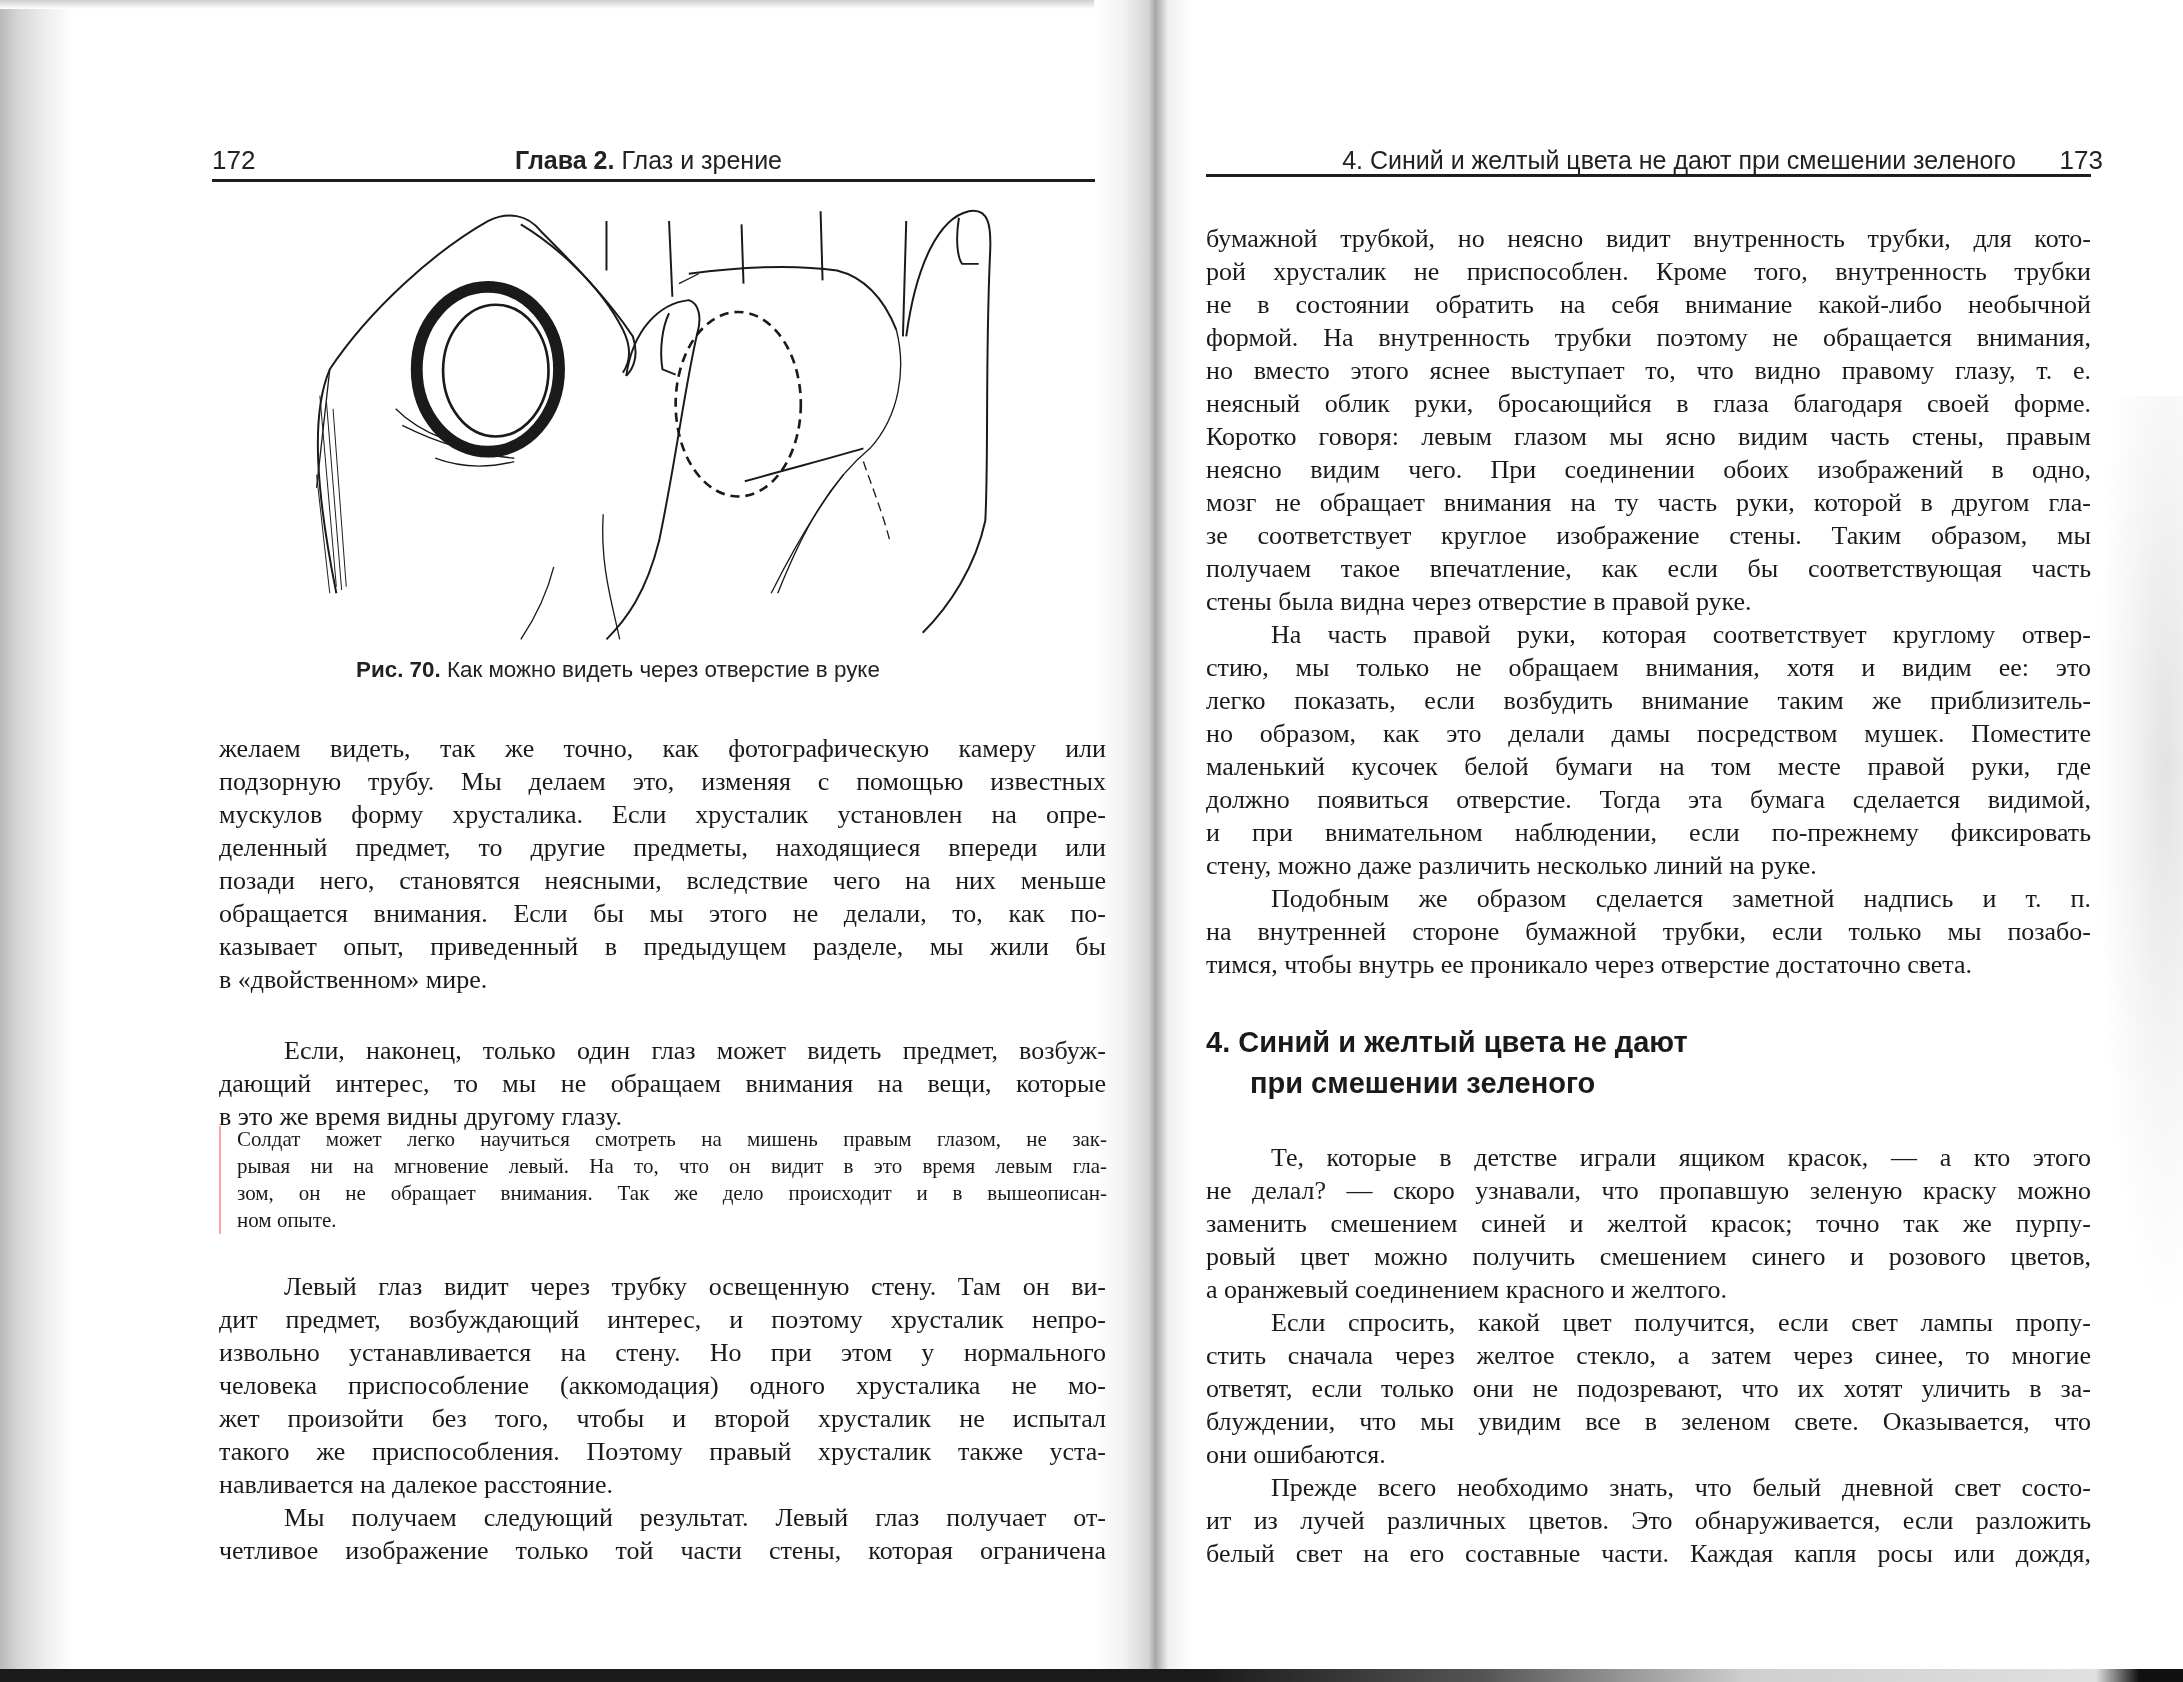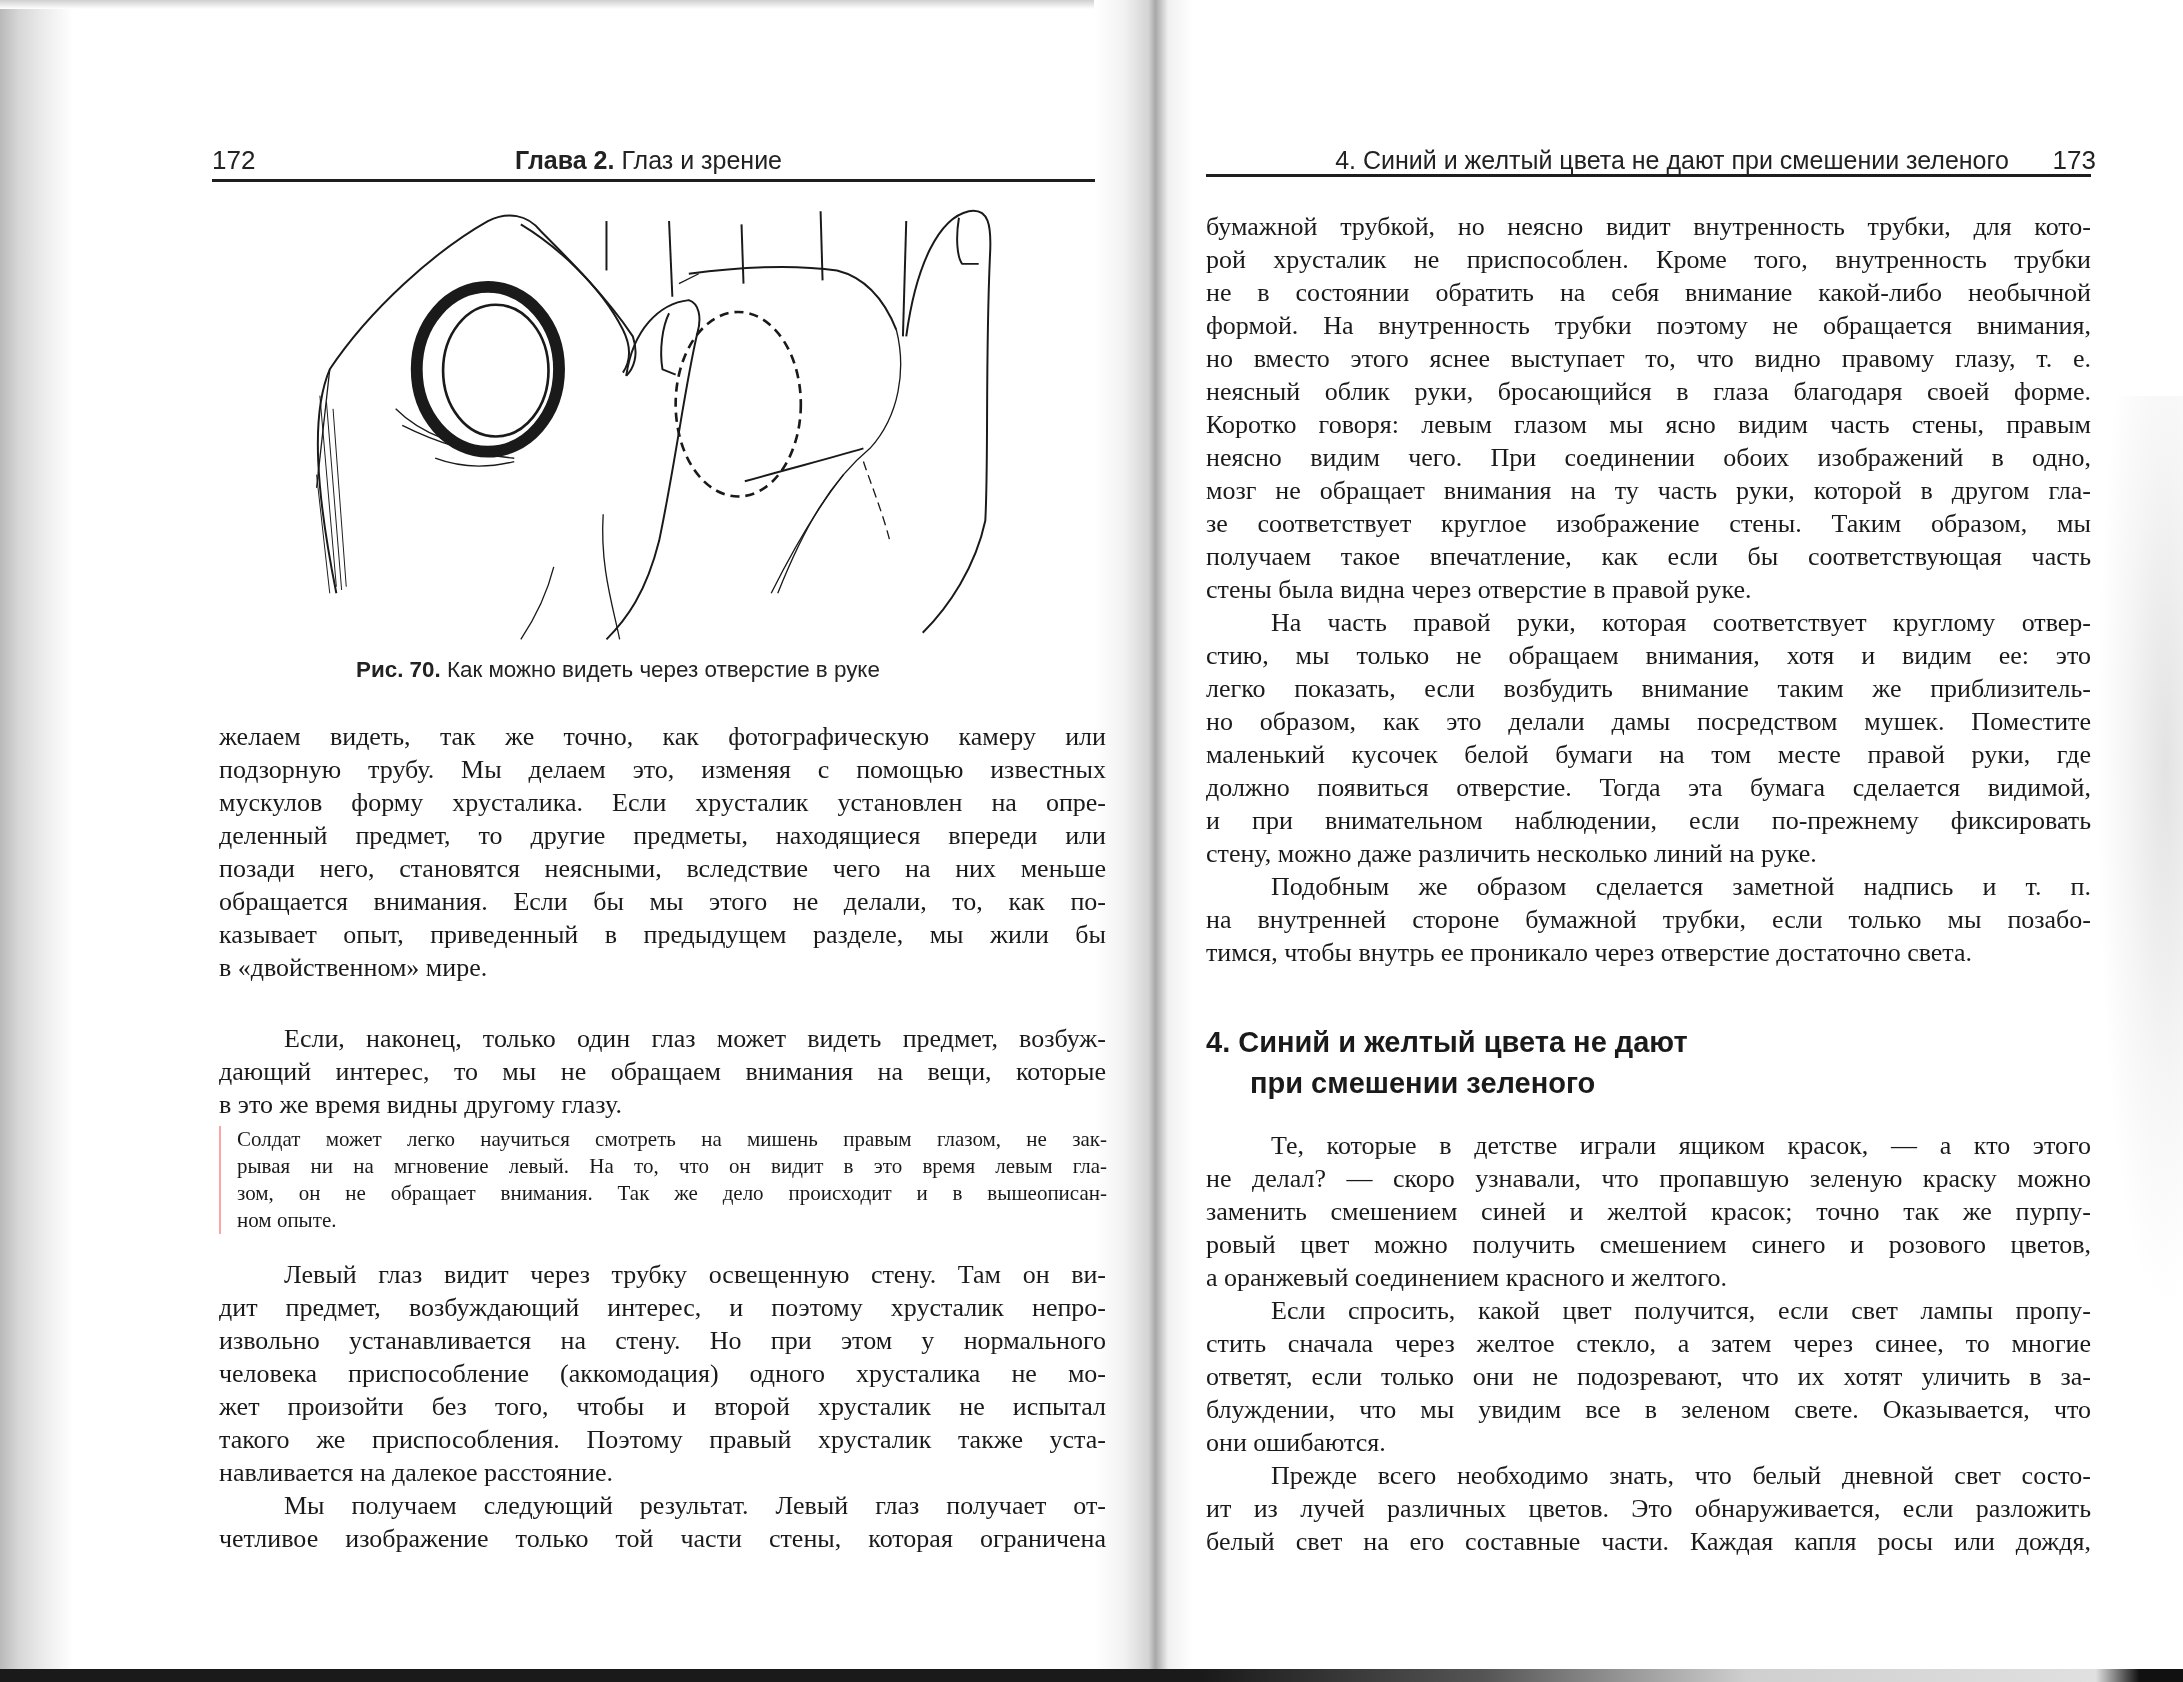--- a/index.html
+++ b/index.html
@@ -33,21 +33,21 @@
   .page { position: absolute; top: 0; height: 1668px; }
   .page-left { left: 0; width: 1121px; }
   .page-right { left: 1173px; width: 1010px; }
 
   .running-head {
     position: absolute; top: 140px; height: 40px;
     font-family: "Liberation Sans", "DejaVu Sans", sans-serif;
     font-size: 25px; line-height: 40px; color: #222;
   }
   .page-left .running-head { left: 212px; width: 883px; }
-  .page-right .running-head { left: 38px; width: 885px; }
+  .page-right .running-head { left: 45px; width: 885px; }
   .folio { font-size: 26px; position: absolute; top: 0; }
   .page-left .folio { left: 0; }
   .page-right .folio { right: 0; }
   .head-title { position: absolute; top: 0; }
   .page-left .head-title { left: 303px; }
   .page-right .head-title { right: 87px; }
   .head-title b { font-weight: bold; }
   .head-rule {
     position: absolute; top: 177px; height: 2.6px; background: #1e1e1e;
   }
@@ -57,21 +57,21 @@
   .figure {
     position: absolute; left: 290px; top: 198px; width: 712px; height: 448px;
   }
   .caption {
     position: absolute; left: 356px; top: 657px; width: 593px;
     font-family: "Liberation Sans", "DejaVu Sans", sans-serif;
     font-size: 22.4px; color: #222; white-space: nowrap;
   }
   .caption b { font-weight: bold; }
 
-  .col { position: absolute; }
+  .col { position: absolute; margin-top: 12px; }
   .page-left .col { left: 219px; width: 887px; }
   .page-right .col { left: 33px; width: 885px; }
   .line {
     display: block; height: 33px; line-height: 33px;
     font-size: 26px; white-space: nowrap;
     text-align: justify; text-align-last: justify;
   }
   .line.last { text-align-last: left; }
   .line.indent { padding-left: 65px; }
   .small .line { font-size: 21px; height: 27px; line-height: 27px; }

